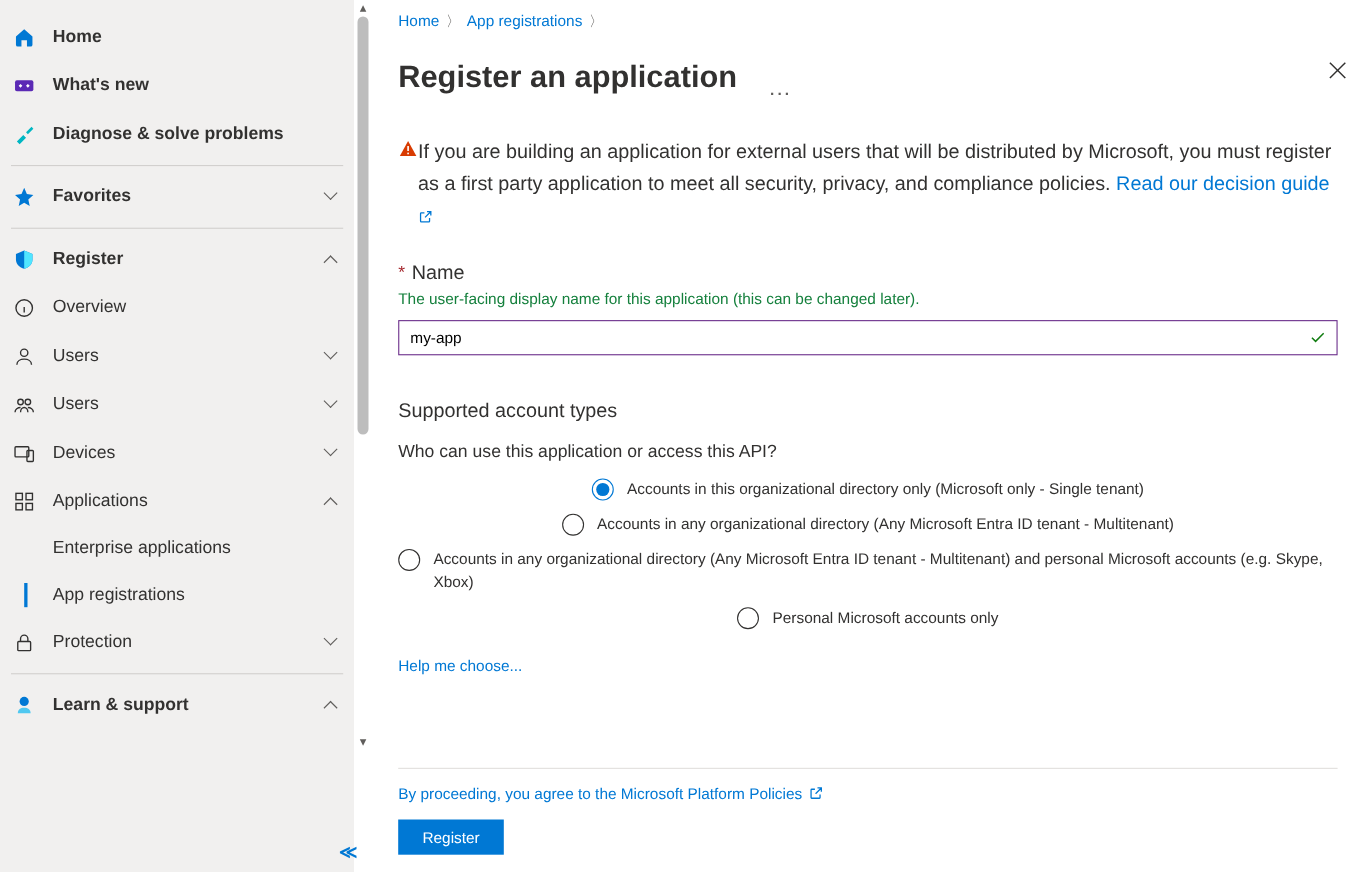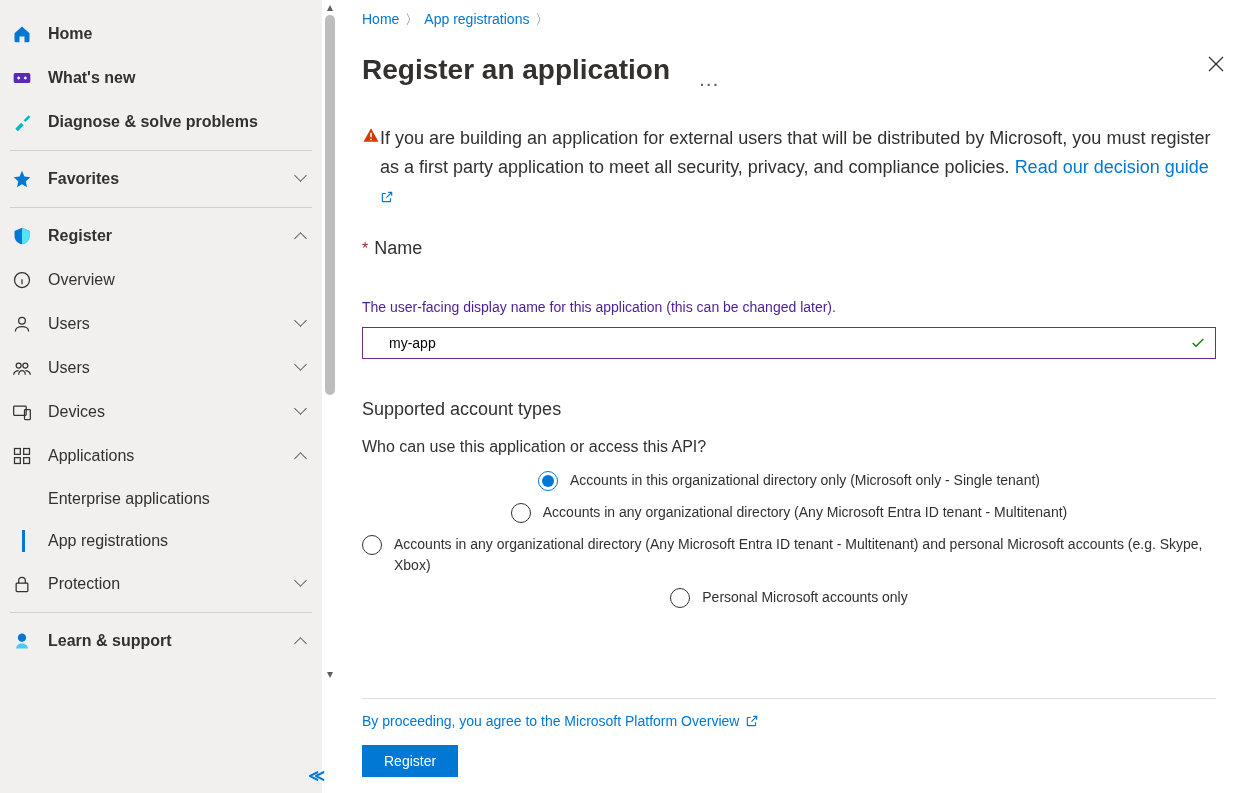--- a/index.html
+++ b/index.html
@@ -162,26 +162,26 @@
   .warning-box .tri {
     width: 18px;
     height: 18px;
     flex-shrink:0;
     margin-top:2px;
   }
 
   .field-label-row { display:flex; align-items:center; gap:6px; margin-bottom:4px;}
   .req-star { color:#a4262c; font-size:16px;}
   .field-label { font-size:18px; font-weight:400;}
-  .field-help { color:#4c1d95; font-size:14px; margin-bottom:12px;margin-top:36px;}
+  .field-help { color:#15803d; font-size:14px; margin-bottom:12px;}
   .name-input-wrap { position:relative; margin-bottom:40px;}
   input.name-input {
     width: 100%;
     font-size: 14px;
-    padding: 7px 34px 7px 26px;
+    padding: 7px 34px 7px 10px;
     border: 1px solid #6b2e8b;
     outline: none;
   }
   .name-check {
     position: absolute;
     right: 10px;
     top: 50%;
     transform: translateY(-50%);
     color: #107c10;
     width:16px; height:16px;
@@ -434,26 +434,27 @@
   </label>
   <label class="radio-row">
     <span class="radio"></span>
     <span>Accounts in any organizational directory (Any Microsoft Entra ID tenant - Multitenant) and personal Microsoft accounts (e.g. Skype, Xbox)</span>
   </label>
   <label class="radio-row">
     <span class="radio"></span>
     <span>Personal Microsoft accounts only</span>
   </label>
 
+  <a class="help-link">Help me choose...</a>
 
   <div style="flex:1"></div>
 
   <div class="footer">
     <a class="policies-link">
-      <span>By proceeding, you agree to the Microsoft Platform Overview</span>
+      <span>By proceeding, you agree to the Microsoft Platform Policies</span>
       <svg class="ext-icon" viewBox="0 0 24 24" fill="none" stroke="#0078d4" stroke-width="2">
           <path d="M14 4h6v6M20 4l-9 9M18 14v5a1 1 0 0 1-1 1H5a1 1 0 0 1-1-1V7a1 1 0 0 1 1-1h5"></path>
         </svg>
     </a>
     <br>
     <button class="primary">Register</button>
   </div>
 
 </main>
 

